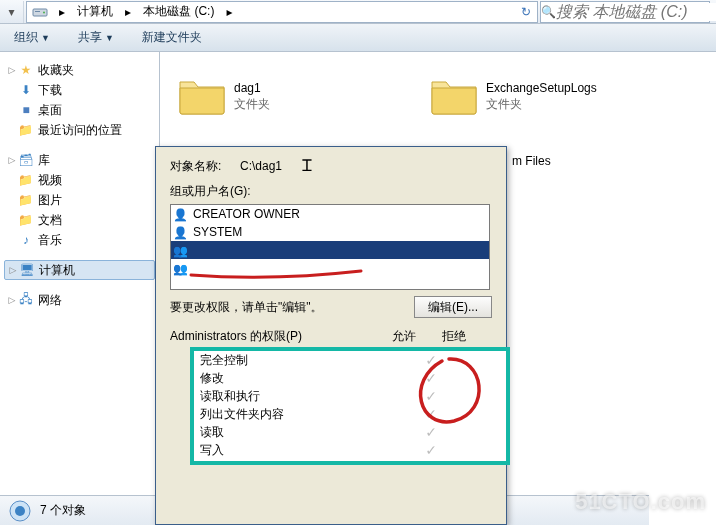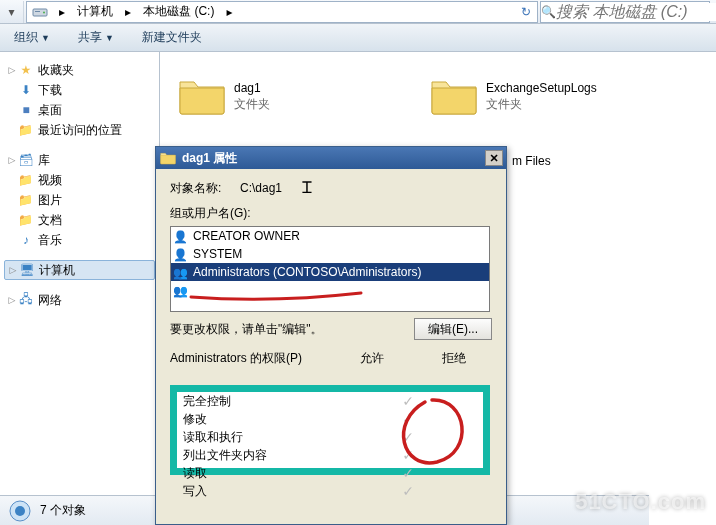--- a/index.html
+++ b/index.html
@@ -58,25 +58,25 @@
 
   .glist { width: 320px; height: 86px; border: 1px solid #7a7a7a; background: #fff; overflow: hidden; margin-bottom: 6px; }
   .glist .gi { display: flex; align-items: center; height: 18px; padding-left: 2px; font: 12px "Courier New", monospace; position: relative; }
   .glist .gi .uico { width: 16px; height: 16px; margin-right: 4px; display: inline-flex; align-items: flex-end; }
   .glist .gi.sel { background: #1a3e7a; color: #fff; }
 
   .editrow { display: flex; align-items: center; margin-bottom: 10px; }
   .editrow .etxt { flex: 1; }
   .wbtn { min-width: 78px; height: 22px; border: 1px solid #888; background: linear-gradient(#fdfdfd,#e4e3de); font-size: 12px; padding: 0 8px; }
 
-  .permhdr { display: flex; margin-bottom: 18px; gap: 32px; }
+  .permhdr { display: flex; margin-bottom: 2px; }
   .permhdr .pl { flex: 1; }
   .permhdr .ph { width: 50px; text-align: left; }
 
-  .plist { position: relative; width: 320px; height: 90px; border: 7px solid #14b8a6; background: #fff; }
+  .plist { position: relative; width: 320px; height: 118px; border: 4px solid #14b8a6; background: #fff; margin-left: 20px; }
   .plist .pi { display: flex; align-items: center; height: 18px; }
   .plist .pi .pn { flex: 1; padding-left: 6px; }
   .plist .pi .pc { width: 50px; text-align: center; color: #bdbdbd; font-size: 14px; }
 
   
   .anno1 { position: absolute; pointer-events: none; }
   .anno2 { position: absolute; pointer-events: none; }
 
   
   .svg-folder path { fill: #f3d56a; stroke: #c9a83d; stroke-width: 1; }
@@ -202,28 +202,20 @@
 
 <div class="statusbar">
   <svg class="sico" viewBox="0 0 24 24">
       <circle cx="12" cy="12" r="10" fill="#cde3f6" stroke="#5a8fc7"></circle>
       <circle cx="12" cy="12" r="5" fill="#3b82c4"></circle>
     </svg>
   <span>7 个对象</span>
 </div>
 
 <div class="dlg">
-  <div class="title">
-    <svg class="tico svg-folder" viewBox="0 0 48 40">
-        <path class="tab" d="M2 6 h14 l4 5 h26 v25 a2 2 0 0 1 -2 2 h-40 a2 2 0 0 1 -2 -2 z"></path>
-        <path d="M2 12 h44 v24 a2 2 0 0 1 -2 2 h-40 a2 2 0 0 1 -2 -2 z"></path>
-      </svg>
-    <span>dag1 属性</span>
-    <div class="xbtn">✕</div>
-  </div>
 
 
   <div class="dlg-body">
     <div class="row">
       <span class="lbl">对象名称:</span>
       <span>C:\dag1</span>
       <span style="margin-left:20px;font-family:serif;font-size:16px;color:#000">Ꮖ</span>
     </div>
 
     <div style="margin-bottom:4px">组或用户名(G):</div>
@@ -232,21 +224,20 @@
       <div class="gi">
           <span class="uico">👤</span>
           <span>CREATOR OWNER</span>
         </div>
       <div class="gi">
           <span class="uico">👤</span>
           <span>SYSTEM</span>
         </div>
       <div class="gi sel">
           <span class="uico">👥</span>
-          <span>Administrators (CONTOSO\Administrators)</span>
         </div>
       <div class="gi">
           <span class="uico">👥</span>
         <svg class="anno1" width="200" height="20" style="left:0;top:2px">
             <path d="M20 14 Q 100 20 190 10" stroke="#c81e1e" stroke-width="3" fill="none" stroke-linecap="round"></path>
           </svg>
       </div>
     </div>
 
     <div class="editrow">

